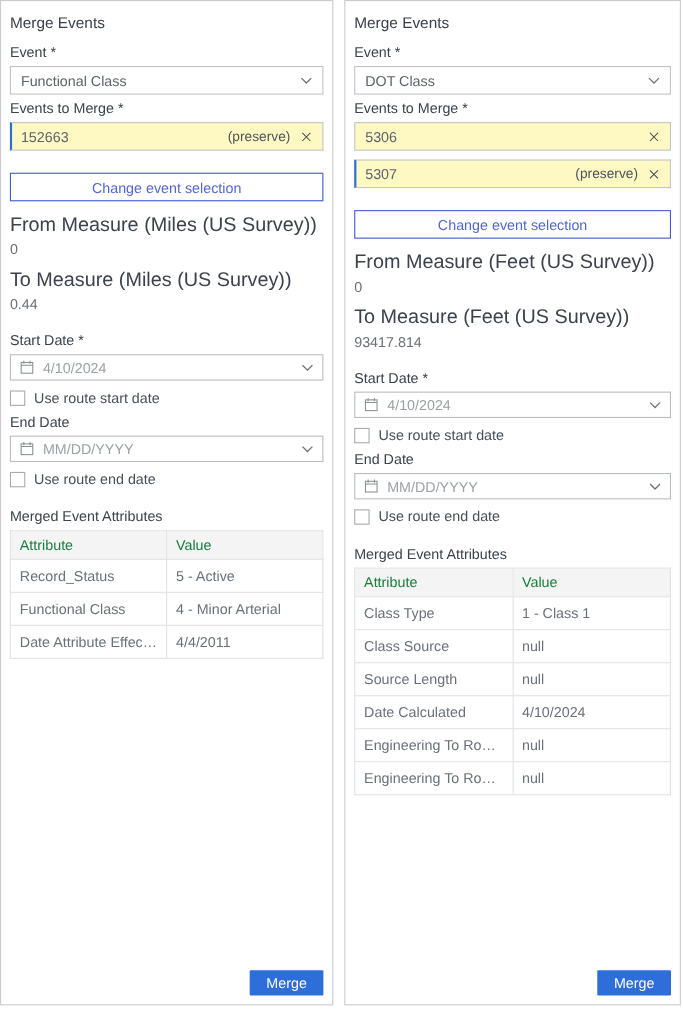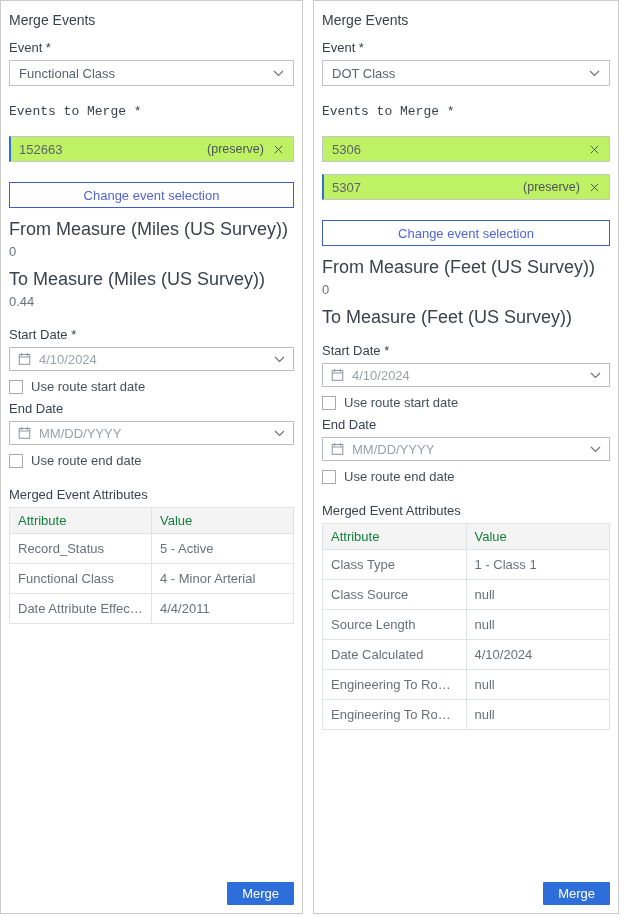--- a/index.html
+++ b/index.html
@@ -3,26 +3,26 @@
 <meta charset="utf-8">
 <style>
   html,body{margin:0;padding:0;background:#fff;}
   body{width:621px;height:917px;position:relative;font-family:"Liberation Sans","DejaVu Sans",sans-serif;-webkit-font-smoothing:antialiased;}
   .panel{position:absolute;top:0;height:914px;box-sizing:border-box;background:#fff;border:1px solid #cbcbcb;display:flex;flex-direction:column;padding:11px 8px 8px 8px;overflow:hidden;}
   #panel-left{left:0;width:303px;}
   #panel-right{left:313px;width:306px;}
 
   .title{font-size:14px;color:#3a414c;margin:0 0 12px 0;line-height:16px;font-weight:500;}
   .field-label{font-size:13px;color:#3b424d;line-height:15px;margin:0 0 5px 0;}
-  .mt-sect{margin-top:18px;font-family:Liberation Mono, monospace;}
+  .mt-sect{margin-top:5px;}
 
   .select{height:24px;border:1px solid #bfc3c7;display:flex;align-items:center;justify-content:space-between;padding:0 9px;cursor:pointer;background:#fff;}
   .select .val{font-size:13px;color:#5c636d;}
 
-  .event-row{height:24px;border:1px solid #c3c6ca;display:flex;align-items:center;padding:0 9px;margin-bottom:8px;background:#bef264;margin-top:12px;}
+  .event-row{height:24px;border:1px solid #c3c6ca;display:flex;align-items:center;padding:0 9px;margin-bottom:8px;background:#fef9c3;}
   .event-row.preserved{border-left:2px solid #2d6eda;padding-left:8px;}
   .event-id{flex:1;font-size:13px;color:#5c636d;}
   .preserve-tag{font-size:12.5px;color:#4d535c;margin-right:9px;}
   .icon-btn{display:flex;align-items:center;cursor:pointer;}
 
   .change-btn{margin-top:12px;height:26px;width:100%;background:#fff;border:1px solid #3f5ad2;color:#5265d6;font-size:13px;font-family:inherit;cursor:pointer;}
 
   .measure-label{font-size:18px;color:#3b424d;margin:14px 0 0 0;line-height:15px;}
   .measure-value{font-size:13px;color:#6b7077;margin:7px 0 0 0;line-height:15px;}
 
@@ -185,20 +185,21 @@
           </svg>
         </span>
       </div>
     </div>
 
   <button class="change-btn">Change event selection</button>
 
   <div class="measure-label">From Measure (Feet (US Survey))</div>
   <div class="measure-value">0</div>
   <div class="measure-label" style="margin-top:13px">To Measure (Feet (US Survey))</div>
+  <div class="measure-value">93417.814</div>
 
   <div class="field-label" style="margin-top:18px">Start Date *</div>
   <div class="date-control">
     <span>
         <svg width="13" height="14" viewBox="0 0 16 16" fill="none" stroke="#8a9097" stroke-width="1.2">
           <rect x="1.5" y="2.5" width="13" height="12"></rect>
           <path d="M4.5 0.5 V4 M11.5 0.5 V4 M1.5 5.5 H14.5"></path>
         </svg>
       </span>
     <span class="dval">4/10/2024</span>

